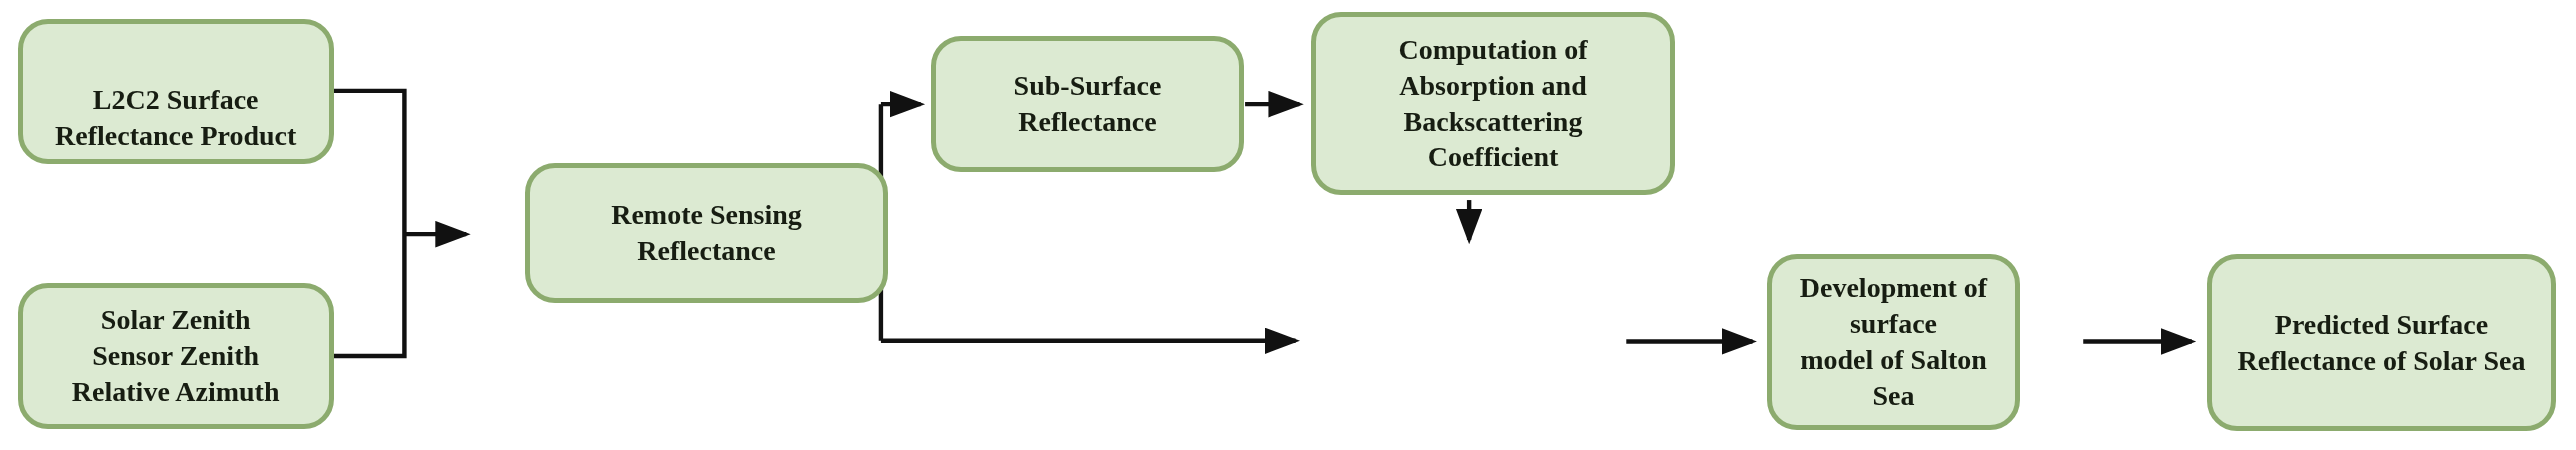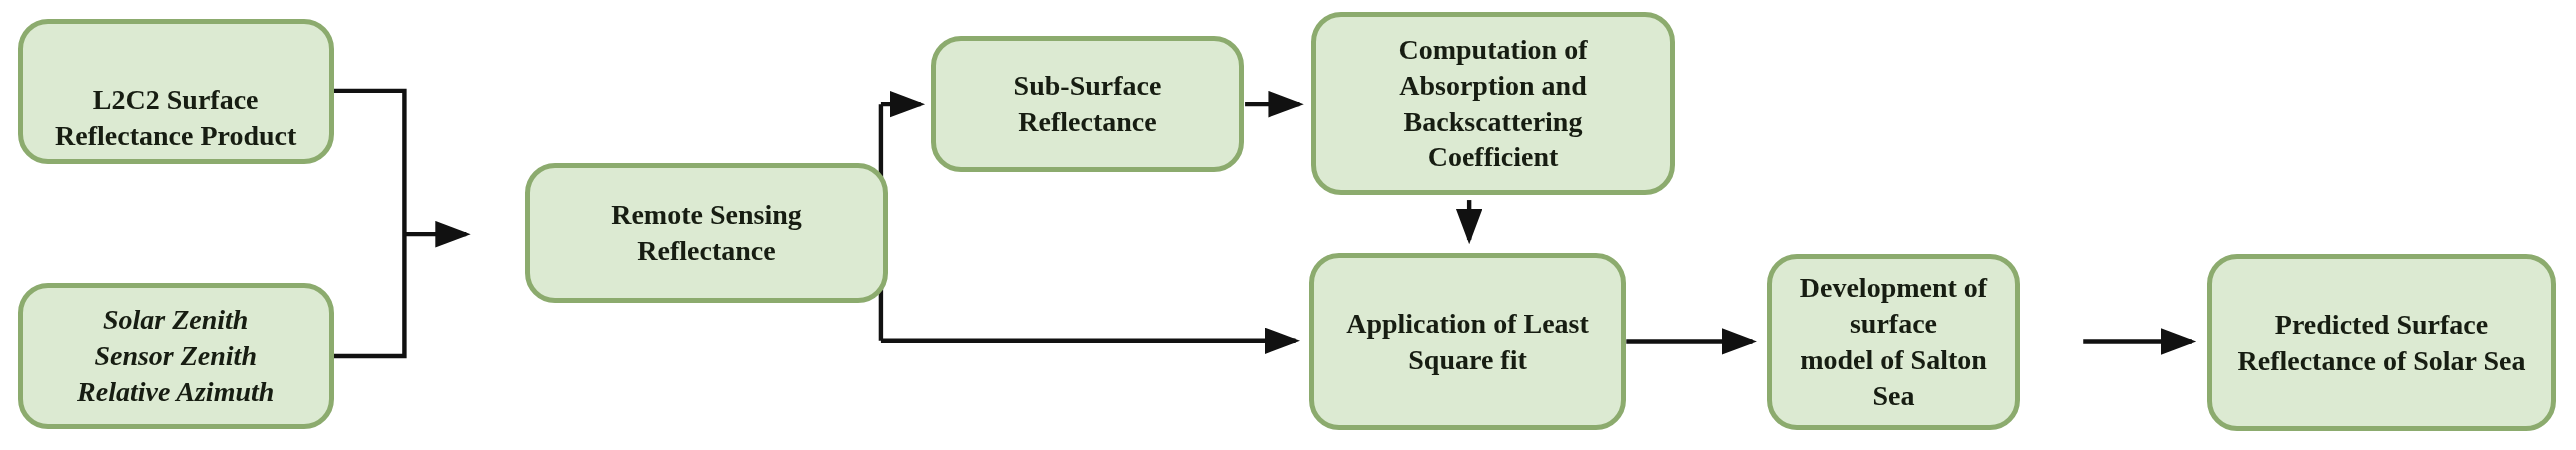--- a/index.html
+++ b/index.html
@@ -80,45 +80,41 @@
     <path d="M 2576 541 L 2776 541" marker-end="url(#arrowhead)"></path>
 
     <path d="M 3300 541 L 3472 541" marker-end="url(#arrowhead)"></path>
   </svg>
 
   <div class="node" style="left:17.7px; top:19px; width:316px; height:145px;align-items:flex-end;">
     <span class="node-label">L2C2 Surface
 Reflectance Product</span>
   </div>
 
-  <div class="node" style="left:17.7px; top:283px; width:316px; height:146px;font-style:italic;">
+  <div class="node" style="left:17.7px; top:283px; width:316px; height:146px;">
     <span class="node-label">Solar Zenith
 Sensor Zenith
 Relative Azimuth</span>
   </div>
 
   <div class="node" style="left:477px; top:163px; width:363px; height:140px;margin-left:48px;">
     <span class="node-label">Remote Sensing Reflectance</span>
   </div>
 
   <div class="node" style="left:931px; top:36px; width:313px; height:136px;font-family:Liberation Serif, serif;">
     <span class="node-label">Sub-Surface Reflectance</span>
   </div>
 
   <div class="node" style="left:1311px; top:12px; width:364px; height:183px;">
     <span class="node-label">Computation of
 Absorption and
 Backscattering
 Coefficient</span>
   </div>
 
-  <div class="node" style="left:1309px; top:253px; width:317px; height:177px;">
-    <span class="node-label">Application of Least
-Square fit</span>
-  </div>
 
   <div class="node" style="left:1767px; top:254px; width:253px; height:176px;">
     <span class="node-label">Development of surface
 model of Salton Sea</span>
   </div>
 
   <div class="node" style="left:2207px; top:254px; width:349px; height:177px;">
     <span class="node-label">Predicted Surface
 Reflectance of Solar Sea</span>
   </div>

